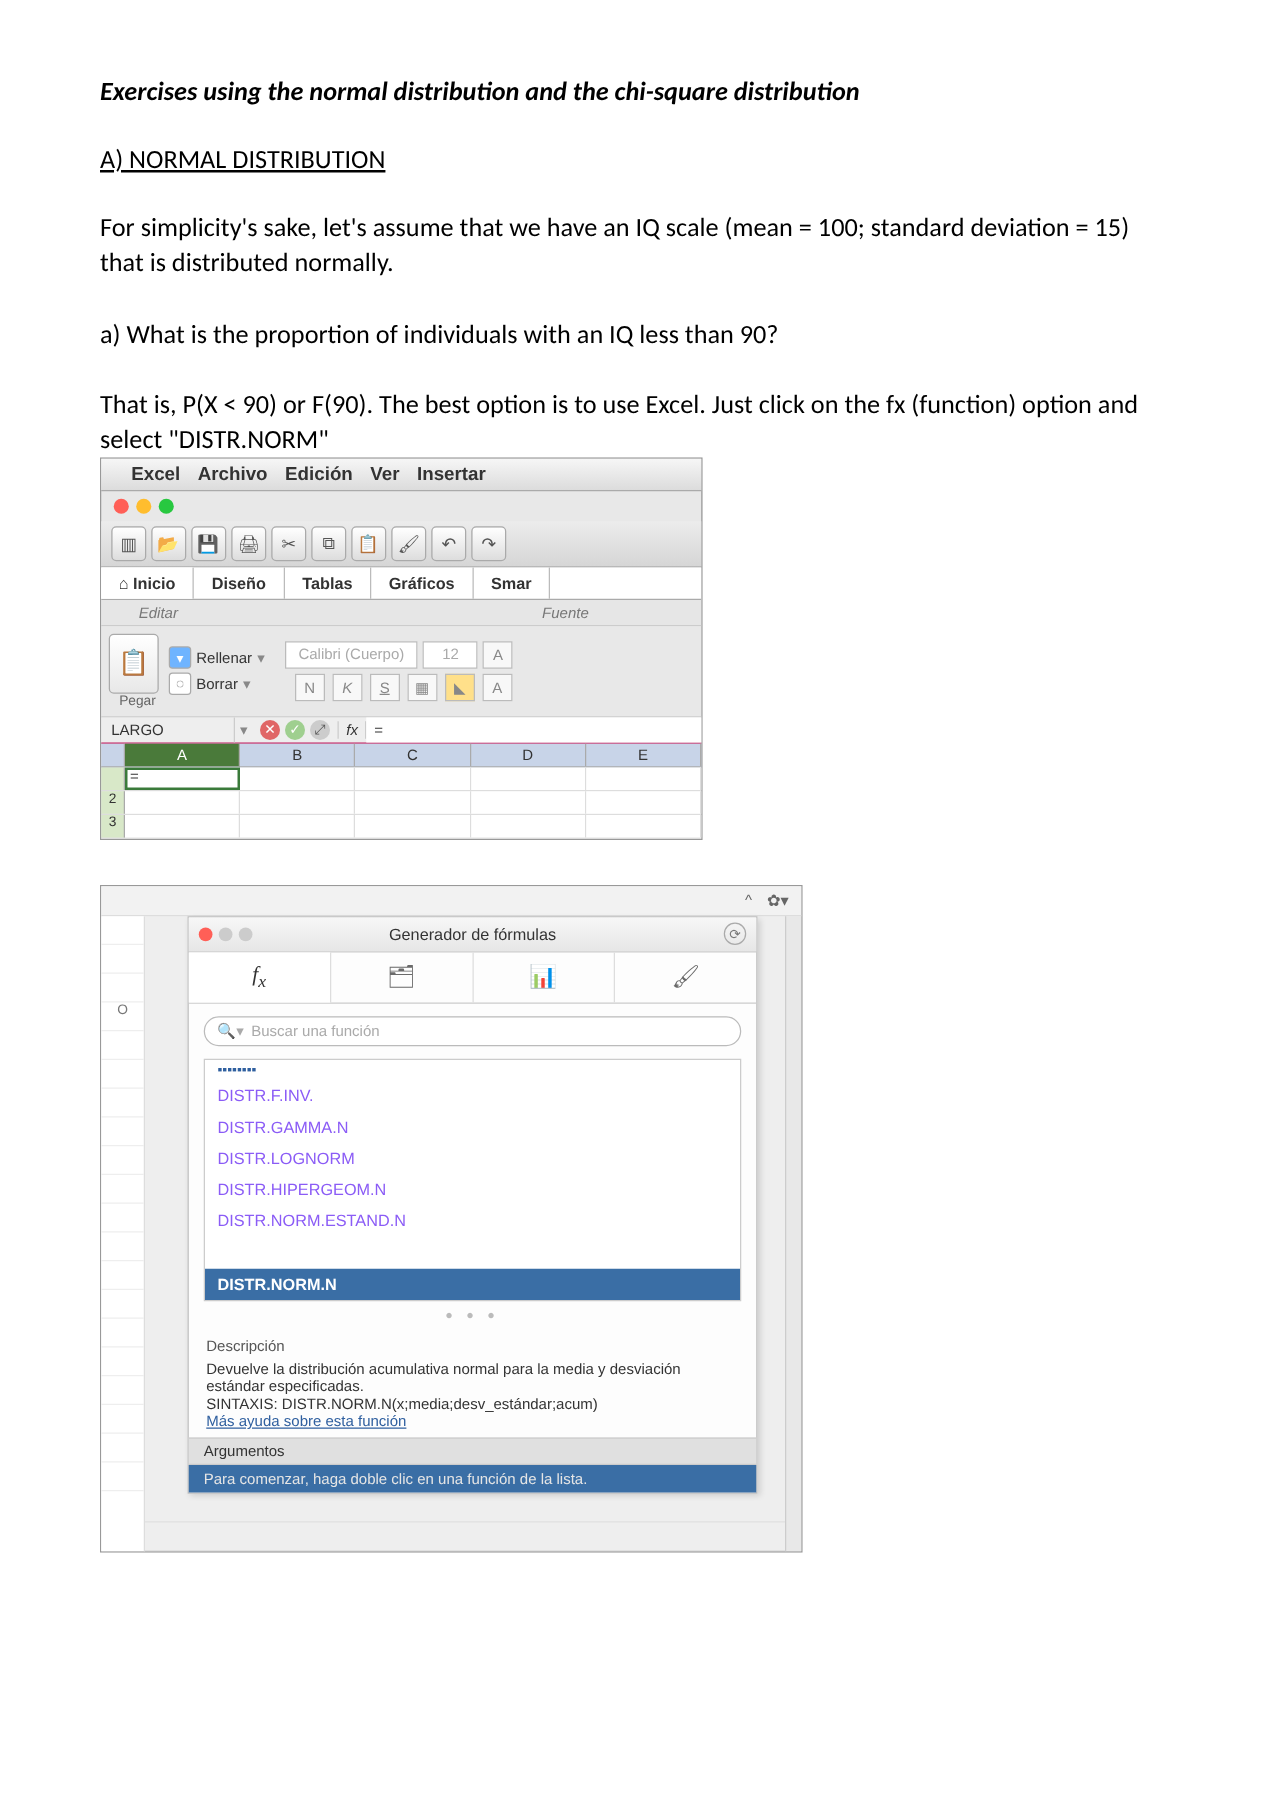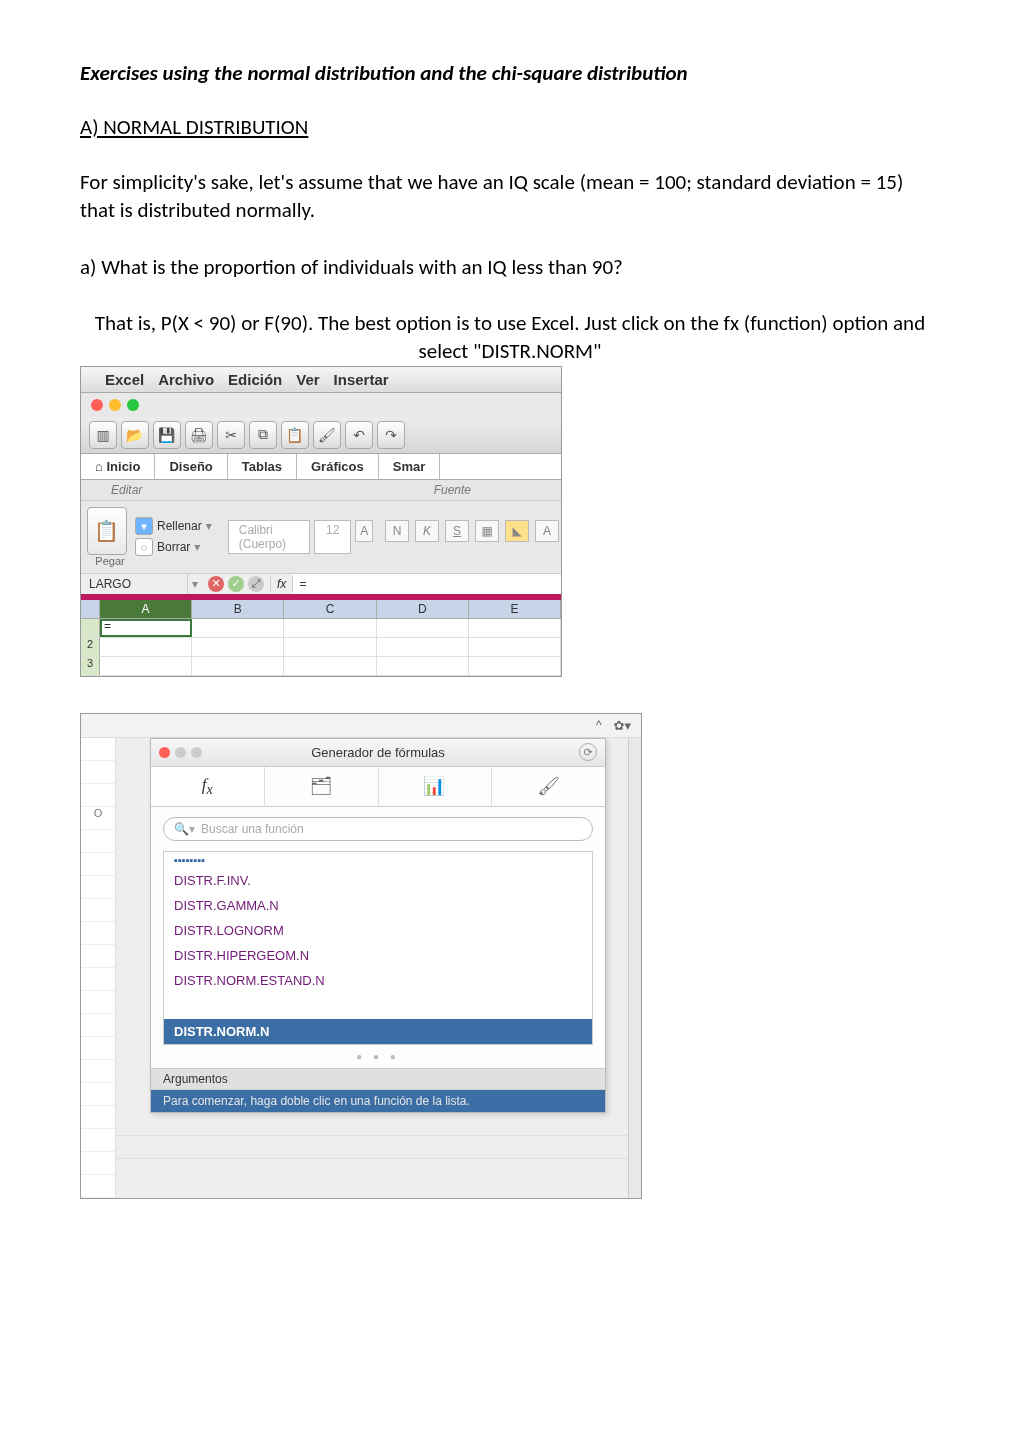--- a/index.html
+++ b/index.html
@@ -21,21 +21,20 @@
     text-decoration: underline;
     margin-bottom: 28px;
   }
   .para {
     margin-bottom: 28px;
     line-height: 1.35;
   }
   .para2 {
     margin-bottom: 0;
     line-height: 1.35;
-    text-align: center;
   }
 
   
   .shot1 {
     border: 1px solid #999;
     background: #e8e8e8;
     width: 480px;
     font-family: "Lucida Grande", Arial, sans-serif;
     font-size: 13px;
     color: #333;
@@ -92,21 +91,21 @@
     background:linear-gradient(#fff,#e8e8e8);
     display:flex;align-items:center;justify-content:center;font-size:20px;
   }
   .mini-stack { display:flex;flex-direction:column;gap:3px;font-size:12px;}
   .mini-row{display:flex;align-items:center;gap:4px;}
   .mini-icon{width:16px;height:16px;border:1px solid #aaa;border-radius:3px;background:#fff;display:inline-flex;align-items:center;justify-content:center;font-size:11px;}
   .font-box{border:1px solid #bbb;background:#fff;padding:2px 10px;color:#aaa;font-size:12px;}
   .fmt-row{display:flex;gap:6px;margin-left:8px;}
   .fmt-btn{width:22px;height:20px;border:1px solid #bbb;background:#f8f8f8;display:flex;align-items:center;justify-content:center;font-size:12px;color:#888;}
   .namebox-row{
-    display:flex;align-items:center;background:#eee;border-bottom:6px solid #be185d;
+    display:flex;align-items:center;background:#eee;border-bottom:1px solid #be185d;
     font-size:12px;
   }
   .namebox{width:90px;padding:3px 8px;border-right:1px solid #ccc;}
   .nb-icons{display:flex;gap:4px;padding:0 6px;}
   .nb-i{width:16px;height:16px;border-radius:50%;display:flex;align-items:center;justify-content:center;font-size:11px;color:#fff;}
   .nb-x{background:#e06666;} .nb-ok{background:#9fcf8f;} .nb-g{background:#ccc;color:#555;}
   .fx-label{font-style:italic;padding:0 6px;border-left:1px solid #ccc;border-right:1px solid #ccc;}
   .fx-input{flex:1;padding:3px 6px;background:#fff;}
   .sheet-head{display:flex;background:#c8d4e8;border-bottom:1px solid #aaa;font-size:12px;}
   .colh{flex:1;text-align:center;padding:2px 0;border-right:1px solid #aaa;}
@@ -143,21 +142,21 @@
   .fb-tab.active{background:#fff;}
   .fb-tab+.fb-tab{border-left:1px solid #ddd;}
   .fb-tab .ic{font-size:18px;color:#6a6a6a;}
   .paint{color:#9a4;}
   .fb-tab .fx-ital{font-style:italic;font-family:Georgia,serif;font-size:17px;}
   .fb-search{
     margin:10px 12px;border:1px solid #bbb;border-radius:14px;background:#fff;
     padding:4px 10px;color:#aaa;font-size:12px;display:flex;align-items:center;gap:6px;
   }
   .fb-list{margin:0 12px;border:1px solid #ccc;background:#fff;}
-  .fb-item{padding:5px 10px;font-size:13px;color:#701a75;}
+  .fb-item{padding:5px 10px;font-size:13px;color:#8b5cf6;}
   .fb-item.small{color:#2f5f9f;font-size:11px;padding:2px 10px;}
   .fb-item.sel{background:#3a6ea5;color:#fff;font-weight:bold;margin-top:26px;}
   .sep-dots{text-align:center;color:#bbb;font-size:10px;letter-spacing:4px;padding:6px 0;}
   .fb-desc{padding:6px 14px;font-size:12px;}
   .fb-desc .hd{font-weight:normal;color:#555;margin-bottom:4px;}
   .fb-desc .link{color:#2f5f9f;text-decoration:underline;}
   .fb-args-hd{background:#e0e0e0;padding:3px 12px;font-size:12px;border-top:1px solid #ccc;border-bottom:1px solid #ccc;}
   .fb-args-msg{background:#3a6ea5;color:#e5e5e5;padding:4px 12px;font-size:12px;}
   .oc{height:22px;border-bottom:1px solid #e0e0e0;}
   .right-scroll{width:12px;background:#e8e8e8;border-left:1px solid #ccc;}
@@ -234,21 +233,21 @@
         <span class="mini-icon" style="background:#6fb4ff;color:#fff;">▾</span>
         <span>Rellenar</span>
         <span style="color:#888;">▾</span>
       </div>
       <div class="mini-row">
         <span class="mini-icon">◌</span>
         <span>Borrar</span>
         <span style="color:#888;">▾</span>
       </div>
     </div>
-    <div style="display:flex;gap:4px;margin-left:8px;">
+    <div style="display:flex;flex-direction:column;gap:4px;margin-left:8px;">
       <div style="display:flex;gap:4px;">
         <div class="font-box">Calibri (Cuerpo)</div>
         <div class="font-box" style="width:22px;text-align:center;">12</div>
         <div class="fmt-btn">A</div>
       </div>
       <div class="fmt-row">
         <div class="fmt-btn">N</div>
         <div class="fmt-btn" style="font-style:italic;">K</div>
         <div class="fmt-btn" style="text-decoration:underline;">S</div>
         <div class="fmt-btn">▦</div>
@@ -366,20 +365,26 @@
           <div class="fb-item">DISTR.F.INV.</div>
           <div class="fb-item">DISTR.GAMMA.N</div>
           <div class="fb-item">DISTR.LOGNORM</div>
           <div class="fb-item">DISTR.HIPERGEOM.N</div>
           <div class="fb-item">DISTR.NORM.ESTAND.N</div>
           <div class="fb-item sel">DISTR.NORM.N</div>
         </div>
 
         <div class="sep-dots">● ● ●</div>
 
+        <div class="fb-desc">
+          <div class="hd">Descripción</div>
+          <div>Devuelve la distribución acumulativa normal para la media y desviación estándar especificadas.</div>
+          <div>SINTAXIS:   DISTR.NORM.N(x;media;desv_estándar;acum)</div>
+          <div class="link">Más ayuda sobre esta función</div>
+        </div>
 
         <div class="fb-args-hd">Argumentos</div>
         <div class="fb-args-msg">Para comenzar, haga doble clic en una función de la lista.</div>
       </div>
 
       <div style="display:flex;">
         <div style="flex:1;">
           <div class="oc"></div>
           <div class="oc"></div>
         </div>

